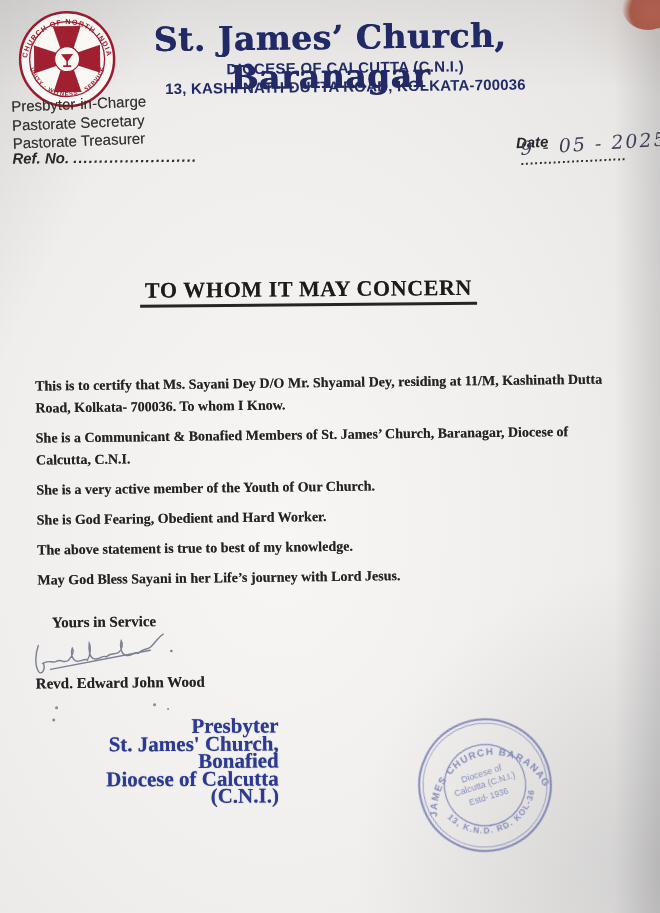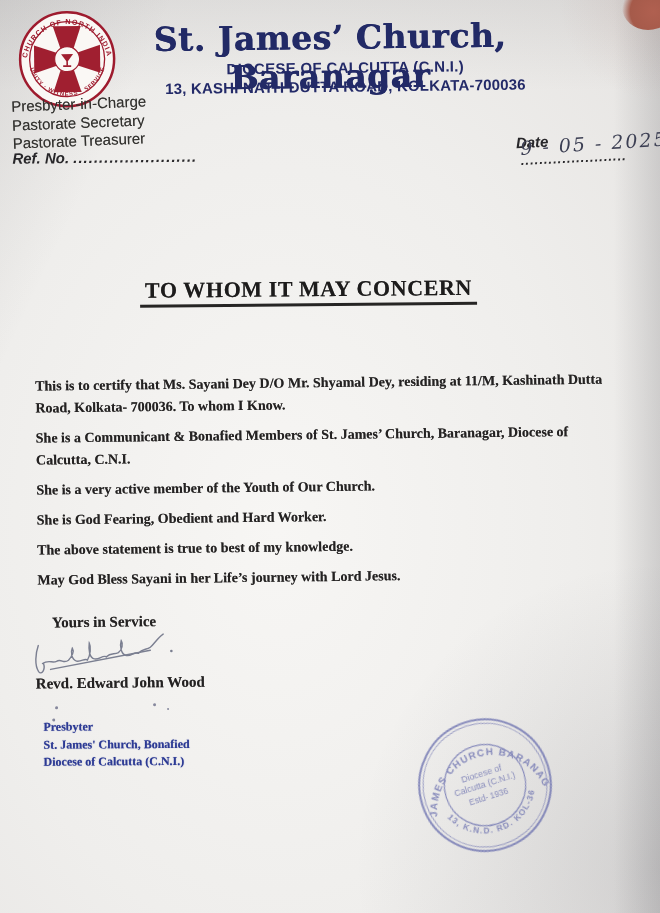--- a/index.html
+++ b/index.html
@@ -89,22 +89,22 @@
     text-shadow:0 0 0.4px rgba(25,25,25,0.55);
   }
   .sig-svg{left:28px;top:622px;}
   .signatory{
     left:33px;top:672px;font-weight:bold;font-size:15px;color:#242222;
     text-shadow:0 0 0.4px rgba(25,25,25,0.55);
   }
   .speck{position:absolute;border-radius:50%;background:rgba(45,50,90,0.55);}
 
   .stamp-text-block{
-    left:40px;top:716px;width:235px;text-align:left;
-    font-weight:bold;font-size:12px;line-height:17.5px;color:#2c3a94;
+    left:40px;top:716px;width:235px;text-align:right;
+    font-weight:bold;font-size:21px;line-height:17.5px;color:#2c3a94;
     text-shadow:0 0 0.9px rgba(44,58,148,0.65);
     transform:rotate(0.4deg);
   }
 
   .round-stamp{
     left:408px;top:714px;width:146px;height:146px;
     transform:rotate(-17deg);opacity:0.78;filter:blur(0.35px);
   }
   .stamp-ring-text{
     font-family:"Liberation Sans","DejaVu Sans",sans-serif;

